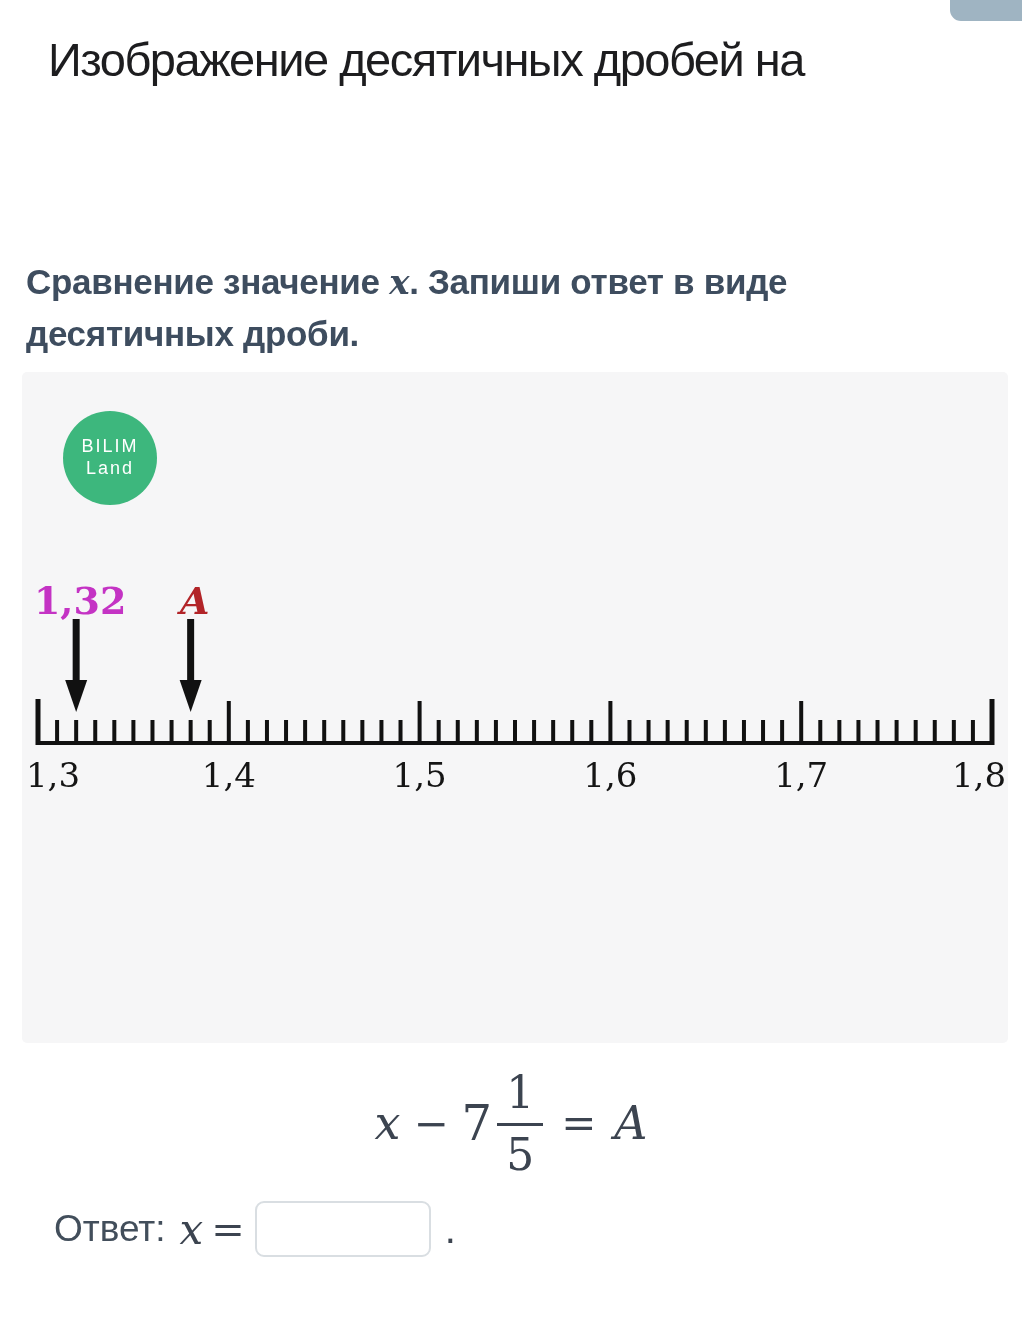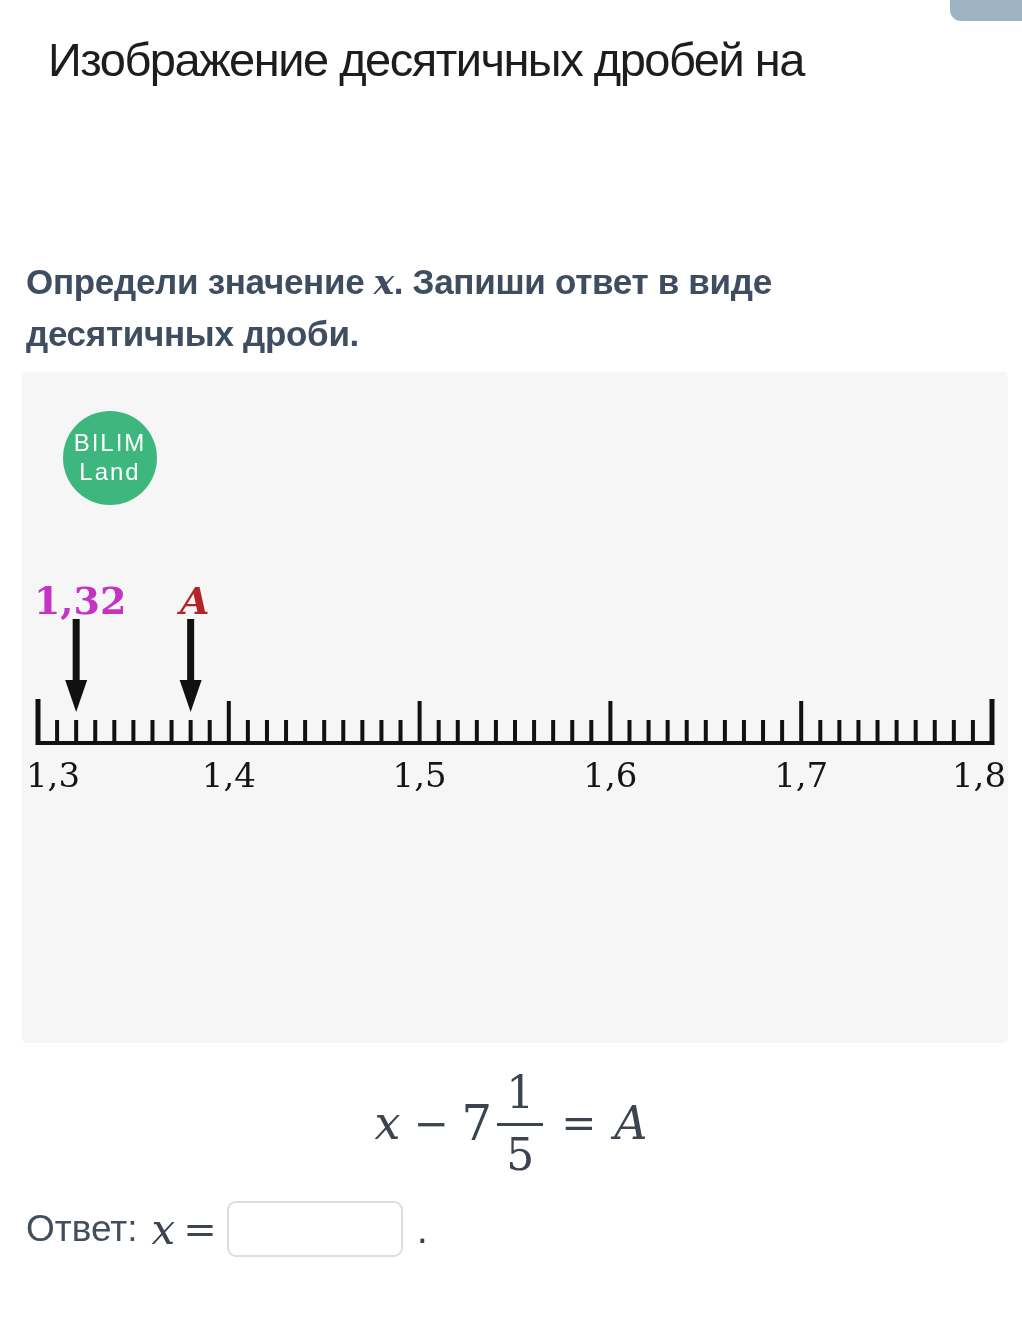--- a/index.html
+++ b/index.html
@@ -22,61 +22,61 @@
             line-height:52px;color:#3e4d5f;}
   .question .mathvar{font-family:"DejaVu Serif",serif;font-style:italic;
                      font-weight:bold;font-size:34px;}
 
   
   .panel{position:absolute;left:22px;top:372px;width:986px;height:671px;
          background:#f6f6f7;border-radius:5px;}
   .logo{position:absolute;left:41px;top:39px;width:94px;height:94px;border-radius:50%;
         display:flex;flex-direction:column;align-items:center;justify-content:center;
         color:#ffffff;line-height:1.2;}
-  .logo span{display:block;font-size:24px;letter-spacing:2px;font-weight:normal;}
+  .logo span{display:block;font-size:18px;letter-spacing:2px;font-weight:normal;}
   .numline{position:absolute;left:0;top:0;}
 
   
   .equation{position:absolute;left:0;top:1058px;width:100%;height:130px;
             display:flex;justify-content:center;align-items:center;
             font-family:"DejaVu Serif",serif;color:#3c4450;}
   .eq-x{font-style:italic;font-size:46px;}
   .eq-op{font-size:42px;margin:0 13px;}
   .eq-int{font-size:48px;margin-right:5px;}
   .frac{display:inline-flex;flex-direction:column;align-items:center;font-size:44px;}
   .frac .num{padding:0 9px 5px;border-bottom:3px solid #3c4450;}
   .frac .den{padding-top:3px;}
   .eq-eq{font-size:42px;margin:0 18px;}
   .eq-A{font-style:italic;font-size:46px;}
 
   
   .answer{position:absolute;left:26px;top:1192px;height:74px;
           display:flex;align-items:center;color:#424e5b;}
-  .ans-label{font-size:37px;}
+  .ans-label{font-size:37px;margin-left:28px;}
   .ans-x{font-family:"DejaVu Serif",serif;font-style:italic;font-size:42px;
          margin-left:14px;color:#3c4450;}
   .ans-eq{font-family:"DejaVu Serif",serif;font-size:40px;margin:0 10px 0 8px;color:#3c4450;}
   .ans-input{width:152px;height:52px;border:2px solid #d9dee2;border-radius:9px;
              background:#ffffff;outline:none;font-size:30px;padding:0 10px;
              font-family:"Liberation Sans",sans-serif;color:#3c4450;box-sizing:content-box;}
   .ans-dot{font-size:40px;margin-left:14px;color:#3c4450;}
 </style>
 </head>
 <body>
 
 <div class="page">
 
   <div class="corner-tab" style="background: rgb(159, 180, 194);"></div>
 
   <h1 class="title">
     <span class="tline">Изображение десятичных дробей на</span>
   </h1>
 
   <div class="question">
-    <span>Определи значение </span><span class="mathvar">x</span><span>. Запиши ответ в виде</span><br>
+    <span>Сравнение значение </span><span class="mathvar">x</span><span>. Запиши ответ в виде</span><br>
     <span>десятичных дроби.</span>
   </div>
 
   <div class="panel">
     <div class="logo" style="background: rgb(61, 183, 125);">
       <span>BILIM</span>
       <span>Land</span>
     </div>
     <svg class="numline" width="986" height="671" viewBox="0 0 986 671">
         <line x1="14" y1="371" x2="972" y2="371" stroke="#111111" stroke-width="4"></line>

